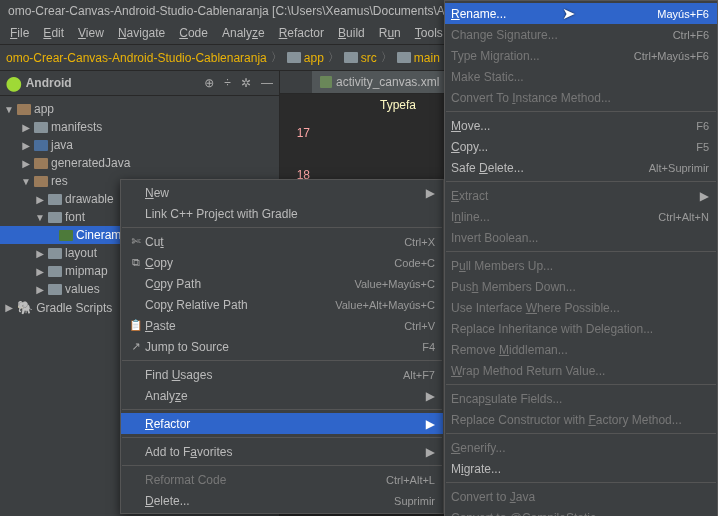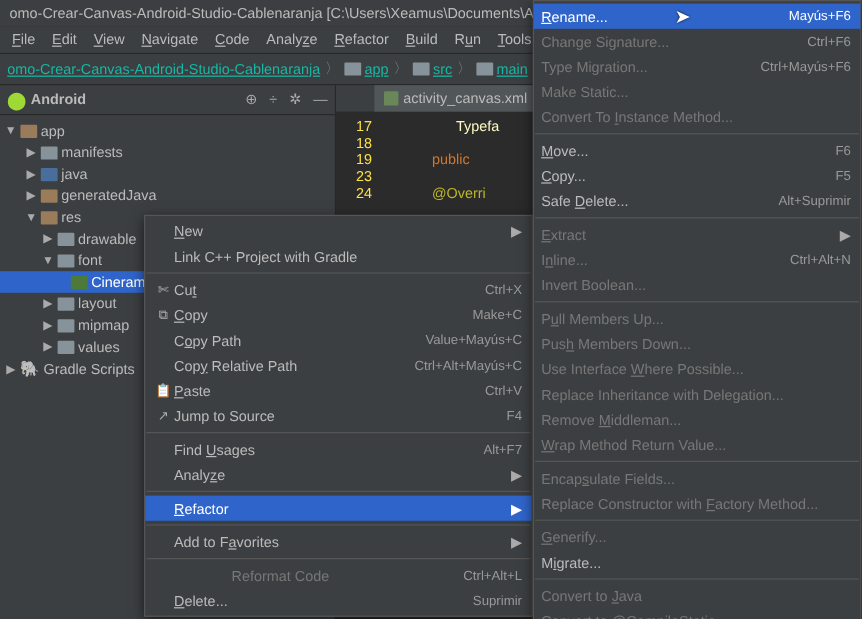--- a/index.html
+++ b/index.html
@@ -2,21 +2,21 @@
 <html><head>
 <meta charset="utf-8">
 <style>
 * { margin: 0; padding: 0; box-sizing: border-box; font-family: "Segoe UI", Arial, sans-serif; font-size: 12px; }
 body { background: #2b2b2b; color: #bbbbbb; width: 718px; height: 516px; overflow: hidden; position: relative; }
 .titlebar { background: #3c3f41; color: #bbbbbb; padding: 4px 8px; font-size: 12px; white-space: nowrap; overflow: hidden; }
 .menubar { background: #3c3f41; padding: 2px 4px; display: flex; gap: 2px; border-bottom: 1px solid #282828; }
 .menubar span { padding: 2px 6px; cursor: pointer; }
 .menubar span u { text-decoration: underline; }
 .breadcrumb { background: #3c3f41; padding: 4px 6px; display: flex; align-items: center; gap: 4px; border-bottom: 1px solid #282828; white-space: nowrap; overflow: hidden; }
-.breadcrumb .crumb { color: #14b8a6; display: flex; align-items: center; gap: 3px; text-decoration: underline; }
+.breadcrumb .crumb { color: #eab308; display: flex; align-items: center; gap: 3px; }
 .breadcrumb .sep { color: #808080; }
 .bc-icon { width: 14px; height: 11px; display: inline-block; }
 .folder-ic { background: #87939a; border-radius: 1px; }
 .main { display: flex; height: calc(100% - 70px); }
 .tree-panel { width: 280px; background: #3c3f41; border-right: 1px solid #282828; display: flex; flex-direction: column; }
 .tree-header { display: flex; align-items: center; padding: 4px 6px; border-bottom: 1px solid #282828; }
 .tree-header .label { font-weight: bold; flex: 1; display: flex; align-items: center; gap: 4px; }
 .android-icon { color: #9fd936; font-size: 14px; }
 .tree-header .tools { display: flex; gap: 10px; color: #aaaaaa; }
 .tree { padding: 4px 0; }
@@ -29,33 +29,33 @@
 .f-blue { background: #4a6e9b; }
 .f-font { background: #4d7a3a; }
 .gradle-icon { color: #6a9a3a; font-size: 13px; }
 .tree-item.highlight { background: #2f65ca; color: #ffffff; }
 .editor { flex: 1; background: #2b2b2b; display: flex; flex-direction: column; }
 .tabs { display: flex; background: #3c3f41; border-bottom: 1px solid #282828; }
 .tab { padding: 4px 8px; display: flex; align-items: center; gap: 4px; background: #515658; color: #bbbbbb; margin-left: 32px; }
 .tab .tab-icon { width: 12px; height: 12px; background: #6a8759; border-radius: 1px; display: inline-block; }
 .code { padding: 4px 0; font-family: Consolas, monospace; font-size: 13px; }
 .code-line { display: flex; }
-.gutter { width: 40px; text-align: right; padding-right: 10px; color: #fde047; }
+.gutter { width: 40px; text-align: right; padding-right: 10px; color: #fca5a5; margin-top: 28px; }
 .code-text { color: #a9b7c6; }
 .kw { color: #cc7832; }
 .ann { color: #bbb529; }
 .typ { color: #fef9c3; }
 
 .ctx-menu { position: absolute; background: #3c3f41; border: 1px solid #555555; box-shadow: 0 3px 10px rgba(0,0,0,0.6); padding: 2px 0; z-index: 100; }
 .ctx-item { display: flex; align-items: center; padding: 3px 8px 3px 6px; color: #bbbbbb; white-space: nowrap; min-height: 21px; }
 .ctx-item .icon { width: 18px; display: inline-block; text-align: center; color: #aaaaaa; font-size: 11px; }
 .ctx-item .lbl { flex: 1; padding-right: 30px; }
 .ctx-item .sc { color: #999999; font-size: 11px; }
 .ctx-item .sub { color: #aaaaaa; }
-.ctx-item.disabled { color: #777777; gap: 48px; }
+.ctx-item.disabled { color: #777777; }
 .ctx-item.hl { background: #2f65ca; color: #ffffff; }
 .ctx-item.hl .sc, .ctx-item.hl .sub, .ctx-item.hl .lbl u { color: #ffffff; }
 .ctx-sep { height: 1px; background: #555555; margin: 3px 1px; }
 .ctx-item .lbl u { text-decoration: underline; }
 .cursor { position: absolute; z-index: 200; font-size: 16px; color: #ffffff; text-shadow: 0 0 2px #000; }
 </style>
 </head>
 <body>
 
 <div class="titlebar">omo-Crear-Canvas-Android-Studio-Cablenaranja [C:\Users\Xeamus\Documents\And</div>
@@ -224,31 +224,31 @@
     </div>
   <div class="ctx-sep"></div>
   <div class="ctx-item">
       <span class="icon">✄</span>
       <span class="lbl">Cu<u>t</u></span>
       <span class="sc">Ctrl+X</span>
     </div>
   <div class="ctx-item">
       <span class="icon">⧉</span>
       <span class="lbl"><u>C</u>opy</span>
-      <span class="sc">Make+C</span>
+      <span class="sc">Code+C</span>
     </div>
   <div class="ctx-item">
       <span class="icon"></span>
       <span class="lbl">C<u>o</u>py Path</span>
       <span class="sc">Value+Mayús+C</span>
     </div>
   <div class="ctx-item">
       <span class="icon"></span>
       <span class="lbl">Cop<u>y</u> Relative Path</span>
-      <span class="sc">Ctrl+Alt+Mayús+C</span>
+      <span class="sc">Value+Alt+Mayús+C</span>
     </div>
   <div class="ctx-item">
       <span class="icon">📋</span>
       <span class="lbl"><u>P</u>aste</span>
       <span class="sc">Ctrl+V</span>
     </div>
   <div class="ctx-item">
       <span class="icon">↗</span>
       <span class="lbl">Jump to Source</span>
       <span class="sc">F4</span>

